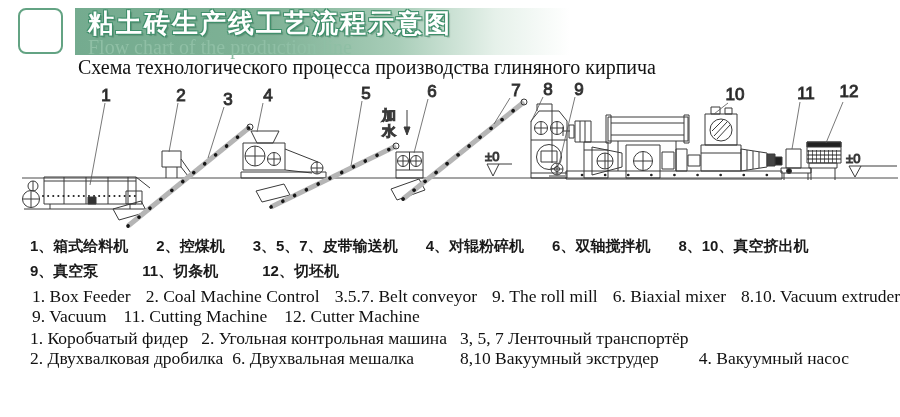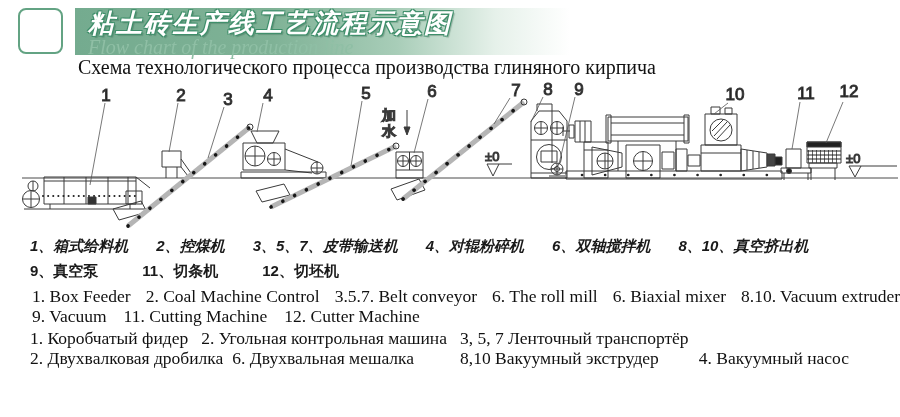--- a/index.html
+++ b/index.html
@@ -10,21 +10,20 @@
   }
   
   .logo-box {
     position:absolute; left:18px; top:8px; width:45px; height:46px;
     border:2.5px solid #63a383; border-radius:8px; background:#fff;
   }
   .title-band {
     position:absolute; left:75px; top:8px; width:495px; height:47px;
     background:linear-gradient(90deg,#74ab8f 0%,#7fb296 40%,#a8cdb8 65%,#e6f1ea 85%,#ffffff 100%);
     padding-left:13px;
-    font-style:italic;
   }
   .title-zh {
     font-size:26px; font-weight:bold; letter-spacing:2px; color:#ffffff; line-height:29px; margin-top:1px;
     text-shadow:1px 1px 0 #3f8f6b,-1px 1px 0 #3f8f6b,1px -1px 0 #3f8f6b,-1px -1px 0 #3f8f6b,2px 2px 1px rgba(40,90,65,.35);
     white-space:nowrap;
   }
   .title-en {
     font-family:"Liberation Serif", serif; font-size:20px; color:#8fbfa5; line-height:18px; white-space:nowrap;
   }
   .subtitle-ru {
@@ -35,21 +34,21 @@
   svg.diagram { position:absolute; left:0; top:0; }
   svg.diagram * { vector-effect:non-scaling-stroke; }
   svg text { font-family:"Liberation Sans", sans-serif; fill:#111; }
   .part-no { font-size:17px; }
   .cjk-note { font-size:14px; font-weight:bold; }
   .lvl { font-size:13px; }
   
   .legend { position:absolute; white-space:nowrap; }
   .legend-zh { left:30px; top:233px; font-size:15px; font-weight:bold; color:#1a1a1a; }
   .legend-zh .legend-line { height:25px; line-height:25px; }
-  .legend-zh .l1 span { margin-right:28px;font-style:italic; }
+  .legend-zh .l1 span { margin-right:28px; }
   .legend-zh .l2 span { margin-right:44px; }
   .legend-en { left:32px; top:286px; font-family:"Liberation Serif", serif; font-size:17.5px; color:#111; }
   .legend-en .legend-line { height:20px; line-height:20px; }
   .legend-en .l1 span { margin-right:15px; }
   .legend-en .l2 span { margin-right:17px; }
   .legend-ru { left:30px; top:328px; font-family:"Liberation Serif", serif; font-size:17.5px; color:#111; }
   .legend-ru .legend-line { height:20px; line-height:20px; }
   .legend-ru .l1 span { margin-right:13px; }
   .legend-ru .l2 span:nth-child(1) { margin-right:9px; }
   .legend-ru .l2 span:nth-child(2) { margin-right:46px; }
@@ -296,21 +295,21 @@
     <div class="legend-line l1">
       <span>1、箱式给料机</span><span>2、控煤机</span><span>3、5、7、皮带输送机</span><span>4、对辊粉碎机</span><span>6、双轴搅拌机</span><span>8、10、真空挤出机</span>
     </div>
     <div class="legend-line l2">
       <span>9、真空泵</span><span>11、切条机</span><span>12、切坯机</span>
     </div>
   </div>
 
   <div class="legend legend-en">
     <div class="legend-line l1">
-      <span>1. Box Feeder</span><span>2. Coal Machine Control</span><span>3.5.7. Belt conveyor</span><span>6. The roll mill</span><span>6. Biaxial mixer</span><span>8.10. Vacuum extruder</span>
+      <span>1. Box Feeder</span><span>2. Coal Machine Control</span><span>3.5.7. Belt conveyor</span><span>9. The roll mill</span><span>6. Biaxial mixer</span><span>8.10. Vacuum extruder</span>
     </div>
     <div class="legend-line l2">
       <span>9. Vacuum</span><span>11. Cutting  Machine</span><span>12. Cutter Machine</span>
     </div>
   </div>
 
   <div class="legend legend-ru">
     <div class="legend-line l1">
       <span>1. Коробчатый фидер</span><span>2. Угольная контрольная машина</span><span>3, 5, 7 Ленточный транспортёр</span>
     </div>

